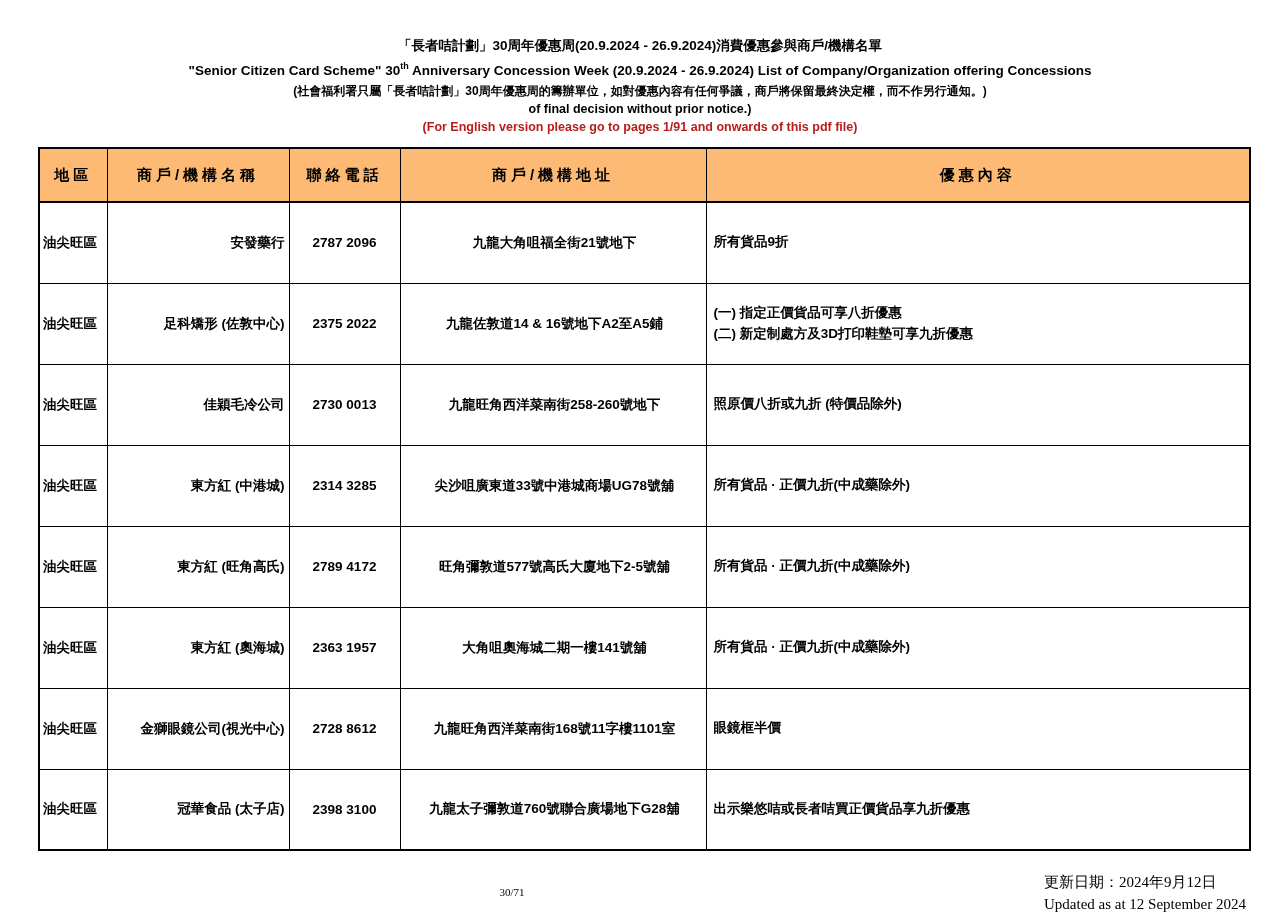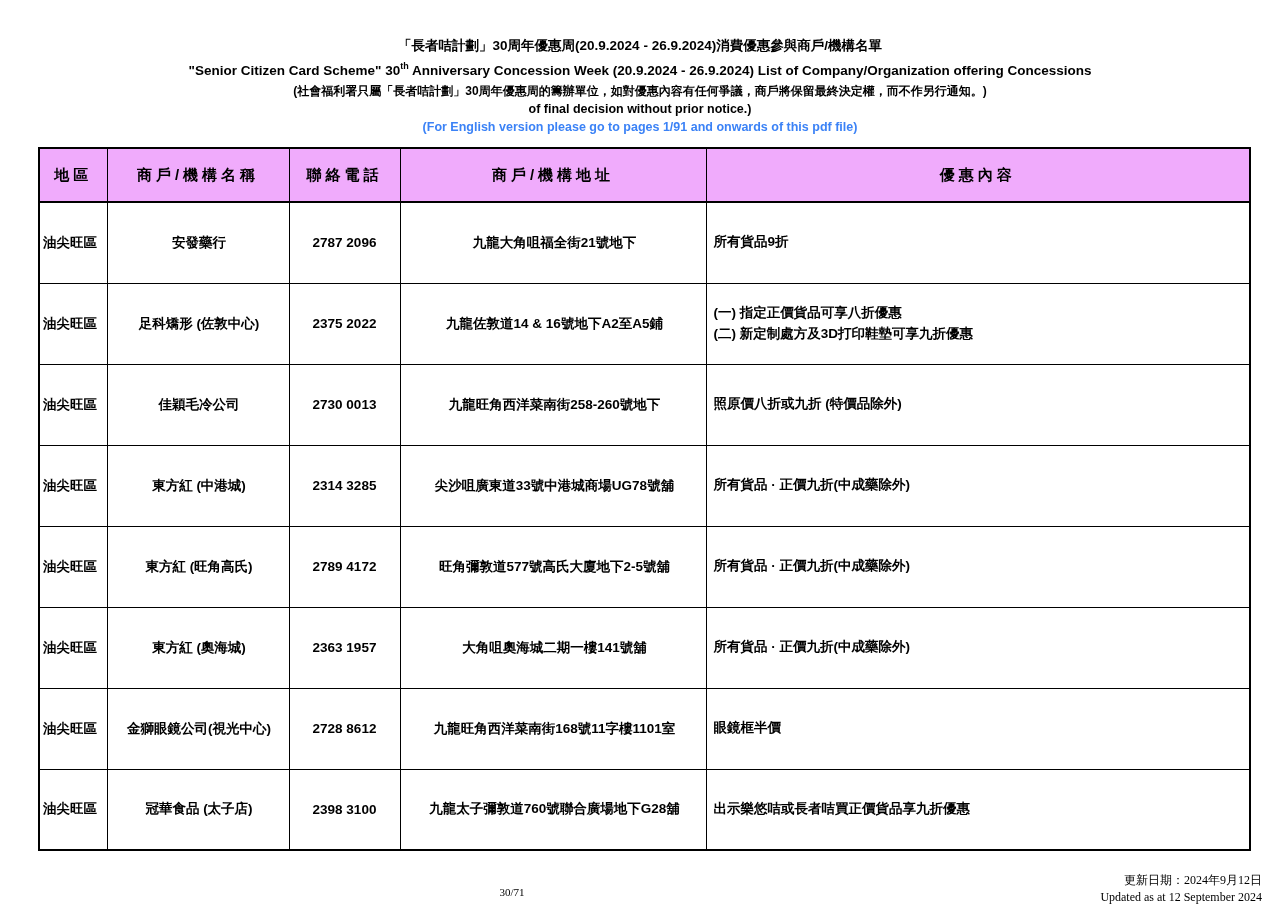--- a/index.html
+++ b/index.html
@@ -21,21 +21,21 @@
     width: 1280px;
     text-align: center;
     font-weight: bold;
     line-height: 1.15;
   }
   .t-zh   { font-size: 13.5px; margin-bottom: 7px; }
   .t-en   { font-size: 13.5px; margin-bottom: 7px; }
   .t-en sup { font-size: 9px; }
   .t-note-zh { font-size: 12px; margin-bottom: 4px; }
   .t-note-en { font-size: 12.5px; margin-bottom: 1px; }
-  .t-red  { font-size: 12.5px; color: #3b82f6; margin-top: 3px; }
+  .t-red  { font-size: 12.5px; color: #b91c1c; margin-top: 3px; }
 
   
   table.doc-table {
     position: absolute;
     top: 147px;
     left: 38px;
     width: 1211px;
     border-collapse: collapse;
     table-layout: fixed;
     border: 2px solid #000000;
@@ -46,54 +46,53 @@
   .doc-table col.c4 { width: 306px; }
   .doc-table col.c5 { width: 544px; }
 
   .doc-table th, .doc-table td {
     border: 1px solid #000000;
     font-weight: bold;
     vertical-align: middle;
     overflow: hidden;
   }
   .doc-table thead th {
-    background: #f0abfc;
+    background: #fdba74;
     height: 50px;
     font-size: 15px;
     letter-spacing: 4px;
     text-align: center;
     border-bottom: 2px solid #000000;
   }
   .doc-table tbody tr { height: 81px; }
   .doc-table tbody tr:last-child td { border-bottom: 2px solid #000000; }
 
   td.cell-district { font-size: 13.5px; padding: 0 1px 0 3px; text-align: left; }
-  td.cell-name     { font-size: 13.5px; padding: 0 4px 0 6px; text-align: center; margin-top: 48px; }
+  td.cell-name     { font-size: 13.5px; padding: 0 4px 0 6px; text-align: right; margin-top: 48px; }
   td.cell-phone    { font-size: 13.5px; text-align: center; }
   td.cell-address  { font-size: 13.5px; padding: 0 4px 0 7px; text-align: center; }
   td.cell-deal     { font-size: 13.5px; padding: 0 2px 0 7px; text-align: left; }
   .deal-line { line-height: 1.55; }
 
   
   .footer-page {
     position: absolute;
     top: 886px;
     left: 0;
     width: 1024px;
     text-align: center;
     font-family: "Liberation Serif", serif;
     font-size: 11px;
   }
   .footer-updated {
     position: absolute;
     top: 872px;
-    right: 18px;
-    text-align: right;
+    right: 34px;
     font-family: "Liberation Serif", serif;
-    font-size: 12px;
+    font-size: 15px;
     line-height: 1.45;
   }
 </style>
 </head>
 <body>
 
 <div class="title-block">
   <div class="t-zh">「長者咭計劃」30周年優惠周(20.9.2024 - 26.9.2024)消費優惠參與商戶/機構名單</div>
   <div class="t-en"><span>"Senior Citizen Card Scheme" 30</span><sup>th</sup><span> Anniversary Concession Week (20.9.2024 - 26.9.2024) List of Company/Organization offering Concessions</span></div>
   <div class="t-note-zh">(社會福利署只屬「長者咭計劃」30周年優惠周的籌辦單位，如對優惠內容有任何爭議，商戶將保留最終決定權，而不作另行通知。)</div>

